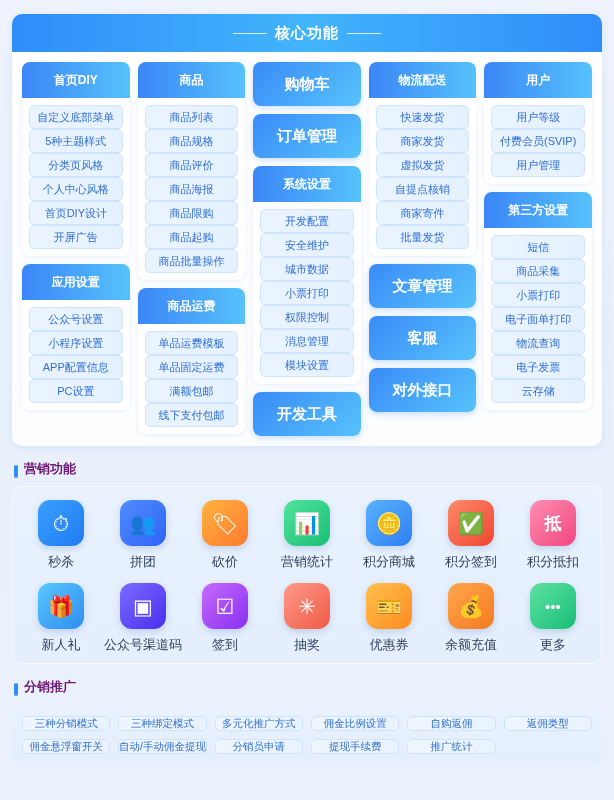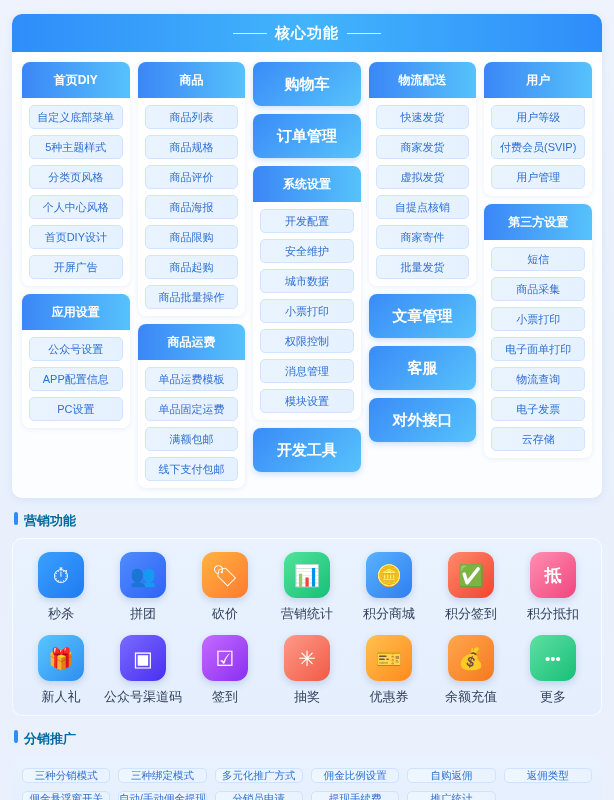--- a/index.html
+++ b/index.html
@@ -50,21 +50,21 @@
     padding-bottom: 7px;
   }
   .group-title {
     margin: 0;
     height: 36px;
     border-radius: 8px 8px 0 0;
     display: flex; align-items: center; justify-content: center;
     color: #fff; font-size: 12px; font-weight: bold;
     background: linear-gradient(90deg,#3b86f7 0%,#56c2fb 100%);
   }
-  .items { padding: 7px 7px 0 7px; display: flex; flex-direction: column; gap: 6px; }
+  .items { padding: 7px 7px 0 7px; display: flex; flex-direction: column; }
   .chip {
     height: 24px;
     border-radius: 5px;
     background: linear-gradient(90deg,#eaf4ff 0%,#e6f1ff 100%);
     border: 1px solid #cfe4ff;
     color: #2f6fd0;
     font-size: 11px;
     display: flex; align-items: center; justify-content: center;
     text-align: center;
     white-space: nowrap;
@@ -78,23 +78,23 @@
     font-size: 15px;
     font-weight: bold;
     height: 40px;
     display: flex; align-items: center; justify-content: center;
     box-shadow: 0 2px 6px rgba(58,139,248,.28);
   }
   .bigcard.tall { height: 44px; }
 
   
   .sec-head {
-    display: flex; align-items: flex-start; gap: 6px;
+    display: flex; align-items: flex-end; gap: 6px;
     margin: 14px 0 8px 2px;
-    font-size: 13px; font-weight: bold; color: #0369a1;
+    font-size: 13px; font-weight: bold; color: #701a75;
   }
   .sec-head .bar { width: 4px; height: 13px; border-radius: 2px; background: #2f8dfa; }
 
   
   .mk-panel {
     background: linear-gradient(180deg,#e9f2fe 0%,#e4eefd 100%);
     border-radius: 10px;
     padding: 14px 10px 10px 10px;
     box-shadow: inset 0 0 0 1px rgba(255,255,255,.7);
   }
@@ -159,20 +159,21 @@
             <div class="chip">分类页风格</div>
             <div class="chip">个人中心风格</div>
             <div class="chip">首页DIY设计</div>
             <div class="chip">开屏广告</div>
           </div>
         </div>
         <div class="group framed">
           <div class="group-title">应用设置</div>
           <div class="items">
             <div class="chip">公众号设置</div>
+            <div class="chip">小程序设置</div>
             <div class="chip">APP配置信息</div>
             <div class="chip">PC设置</div>
           </div>
         </div>
       </div>
 
       <div class="col">
         <div class="group framed">
           <div class="group-title">商品</div>
           <div class="items">

